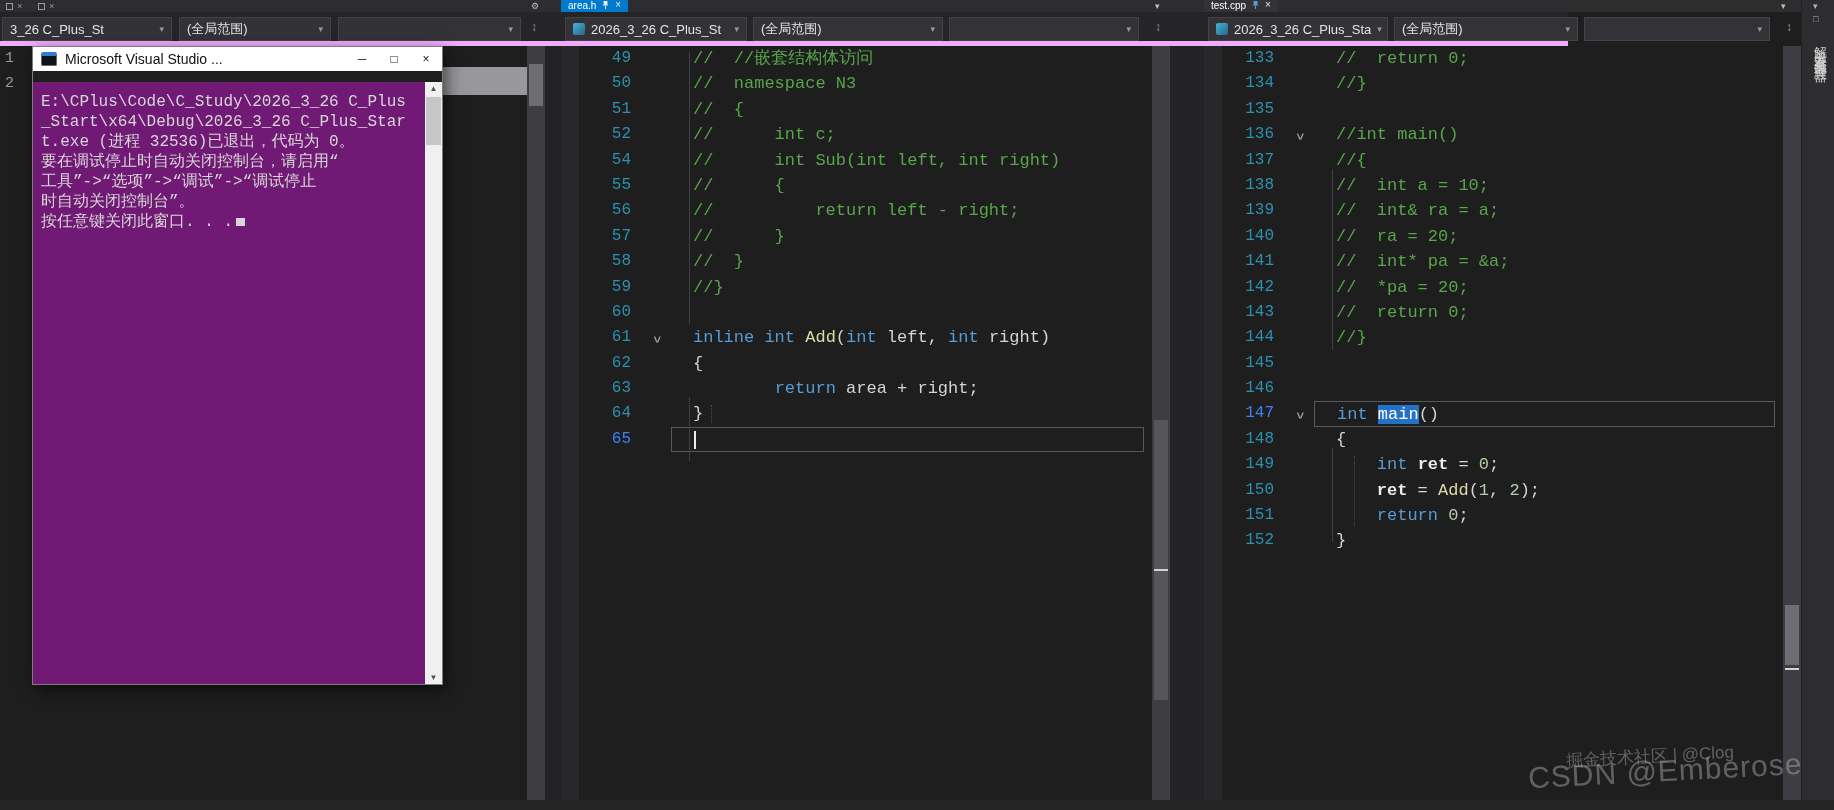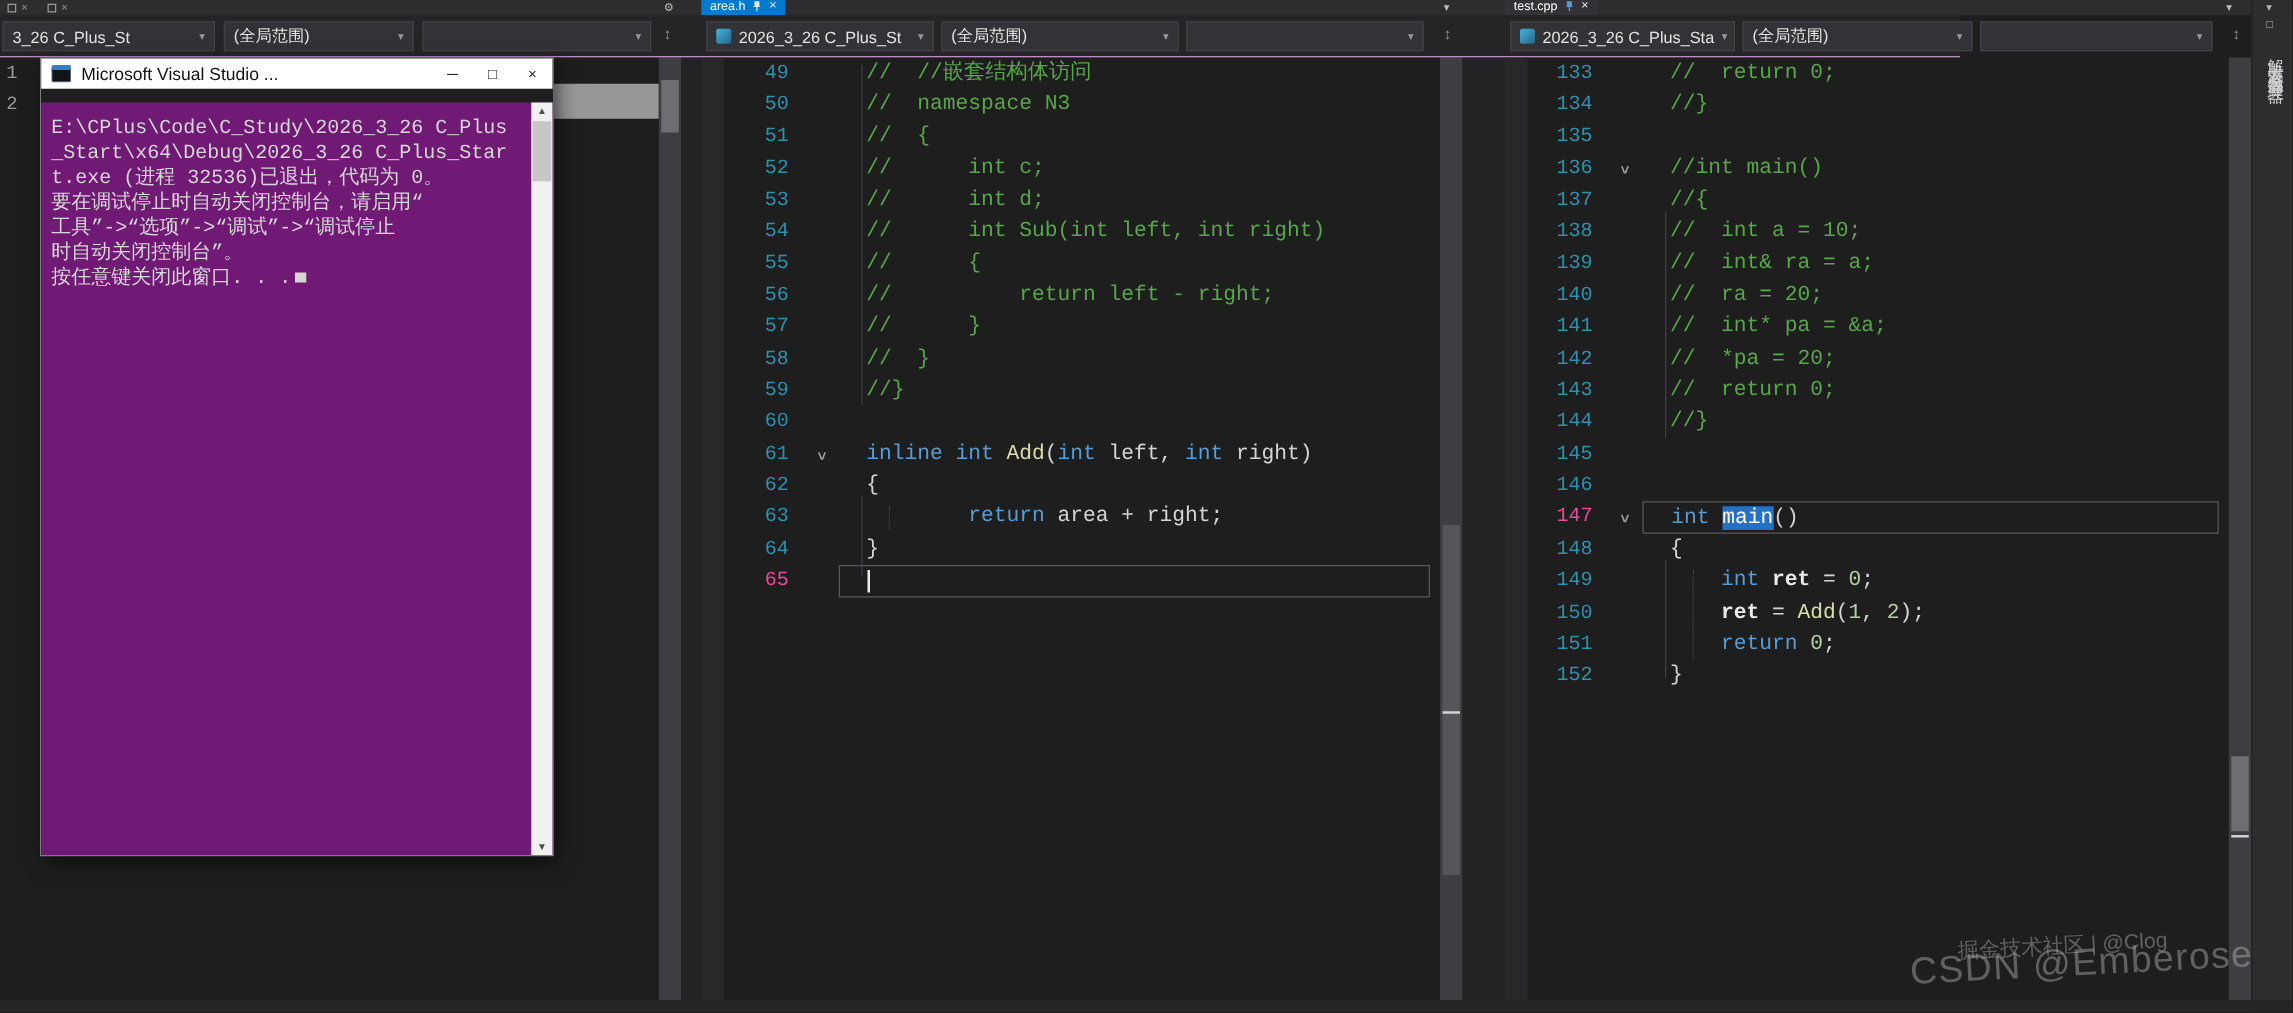--- a/index.html
+++ b/index.html
@@ -11,33 +11,33 @@
   .tab{position:absolute;top:0;height:26px;display:flex;align-items:flex-start;gap:5px;padding:0 7px;font-size:10px;color:#fff}
   .tab-blue{background:#007acc}
   .tab-dark{background:#333337}
   .tab-close{font-size:10px;line-height:10px;color:#e8e8e8;cursor:pointer}
   .pin-svg{display:block}
   .stub{position:absolute;top:1px;display:flex;align-items:center;gap:4px;color:#9a9a9a;font-size:9px}
   .stub-sq{width:7px;height:7px;border:1px solid #9a9a9a;display:inline-block}
   .corner-ic{position:absolute;top:1px;font-size:9px;color:#bdbdbd;line-height:10px}
 
   
-  .navbar{position:absolute;left:0;top:12px;width:1568px;height:34px;background:#252528;border-bottom:1px solid #f0abfc}
+  .navbar{position:absolute;left:0;top:12px;width:1568px;height:34px;background:#252528;border-bottom:5px solid #f0abfc}
   .dd{position:absolute;top:5px;height:24px;background:#333337;border:1px solid #434346;color:#e4e4e4;font-size:13px;display:flex;align-items:center;gap:6px;padding:0 7px;overflow:hidden;white-space:nowrap}
   .dd-arrow{margin-left:auto;color:#9a9a9a;font-size:9px;flex:none}
   .proj-ic{width:12px;height:12px;border-radius:2px;background:linear-gradient(135deg,#49b4d9,#25648b);flex:none}
   .split-ic{position:absolute;top:8px;font-size:12px;color:#8f8f8f}
 
   
   .pane{position:absolute;top:46px;height:754px;background:#1e1e1e;overflow:hidden}
   .gutterstrip{position:absolute;left:0;top:0;bottom:0;width:18px;background:#28282b}
   .codehost{position:absolute;left:0;top:0;right:0}
   .crow{display:flex;height:25.4px;line-height:25.4px;font-family:"Liberation Mono",monospace;font-size:17px;padding-left:18px;position:relative}
   .ln{width:62px;flex:none;text-align:right;padding-right:10px;color:#2b91af;font-size:16px}
-  .lncur{color:#ec4899}
+  .lncur{color:#3b82f6}
   .fold{width:30px;flex:none;text-align:center}
   .chev{display:inline-block;transform:rotate(90deg);color:#9c9c9c;font-size:12px;font-weight:bold}
   .codetext{flex:1;white-space:pre;margin-right:8px;padding-left:22px;position:relative}
   .cur .codetext{border:1px solid #58585c}
   .caret{display:inline-block;width:2px;height:18px;background:#ededed;vertical-align:middle}
   .tok-comment{color:#57a64a}
   .tok-kw{color:#569cd6}
   .tok-num{color:#b5cea8}
   .tok-fn{color:#dcdcaa}
   .tok-plain{color:#d4d4d4}
@@ -204,25 +204,20 @@
           <span class="ln">51</span>
           <span class="fold"></span>
           <span class="codetext"><span class="tok-comment">//  {</span></span>
         </div>
         <div class="crow">
           <span class="ln">52</span>
           <span class="fold"></span>
           <span class="codetext"><span class="tok-comment">//      int c;</span></span>
         </div>
         <div class="crow">
-          <span class="ln">53</span>
-          <span class="fold"></span>
-          <span class="codetext"><span class="tok-comment">//      int d;</span></span>
-        </div>
-        <div class="crow">
           <span class="ln">54</span>
           <span class="fold"></span>
           <span class="codetext"><span class="tok-comment">//      int Sub(int left, int right)</span></span>
         </div>
         <div class="crow">
           <span class="ln">55</span>
           <span class="fold"></span>
           <span class="codetext"><span class="tok-comment">//      {</span></span>
         </div>
         <div class="crow">

